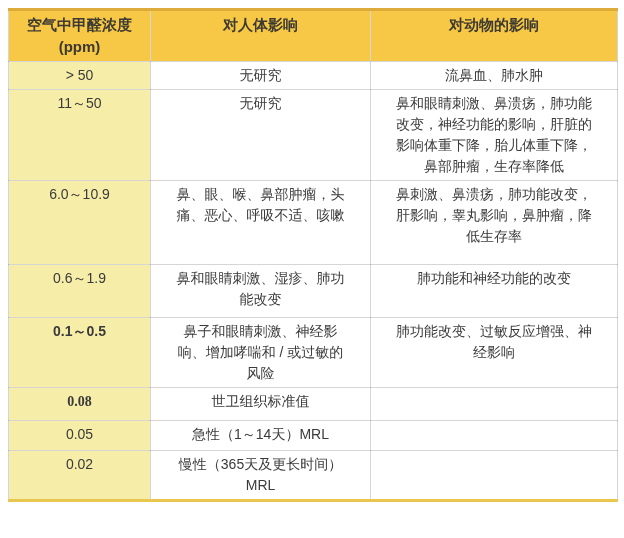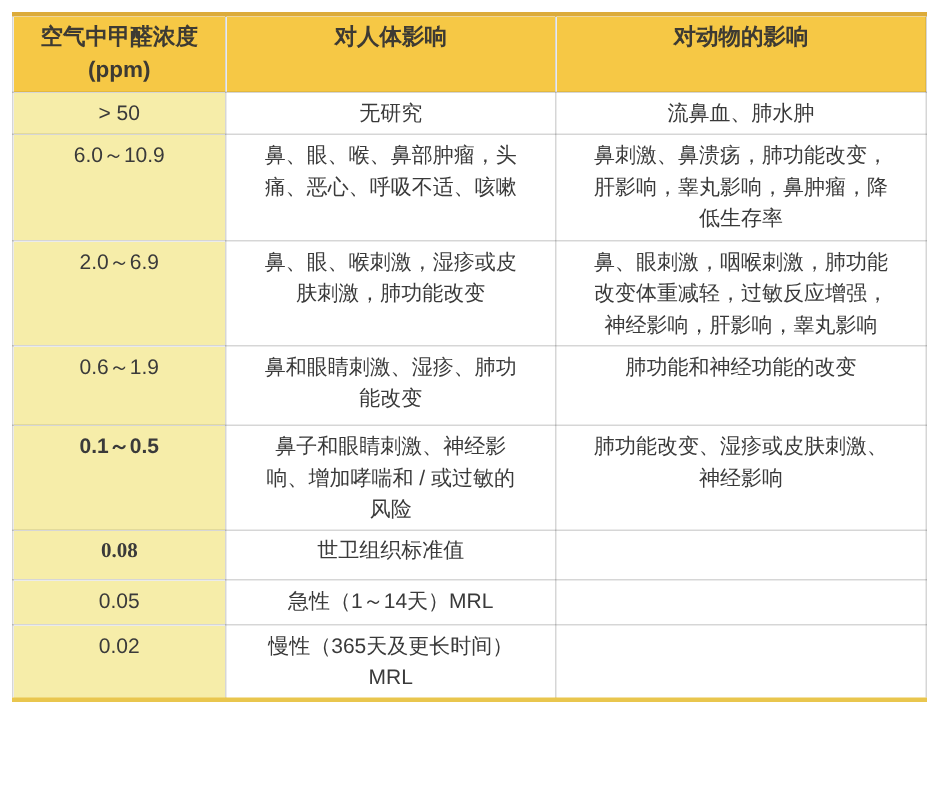--- a/index.html
+++ b/index.html
@@ -54,21 +54,21 @@
   }
   .bold { font-weight: bold; margin-top: 24px; }
   
   col.c1 { width: 142px; }
   col.c2 { width: 220px; }
   col.c3 { width: 247px; }
   
   tr.hdr  { height: 49px; }
   tr.r0 { height: 28px; }
   tr.r1 { height: 87px; }
-  tr.r2 { height: 71px; border-radius: 13px; }
+  tr.r2 { height: 84px; border-radius: 13px; }
   tr.r3 { height: 67px; }
   tr.r4 { height: 53px; }
   tr.r5 { height: 45px; }
   tr.r6 { height: 33px; font-family: Liberation Serif, serif; }
   tr.r7 { height: 30px; }
   tr.r8 { height: 30px; }
   tr.r9 { height: 30px; }
 </style>
 </head>
 <body>
@@ -87,39 +87,39 @@
         <th>对人体影响</th>
         <th>对动物的影响</th>
       </tr>
     </thead>
     <tbody>
       <tr class="r0">
         <td class="conc">&gt; 50</td>
         <td>无研究</td>
         <td>流鼻血、肺水肿</td>
       </tr>
+      <tr class="r1">
+        <td class="conc">11～50</td>
+        <td>无研究</td>
+        <td>鼻和眼睛刺激、鼻溃疡，肺功能改变，神经功能的影响，肝脏的影响体重下降，胎儿体重下降，鼻部肿瘤，生存率降低</td>
+      </tr>
       <tr class="r2">
         <td class="conc">6.0～10.9</td>
         <td>鼻、眼、喉、鼻部肿瘤，头痛、恶心、呼吸不适、咳嗽</td>
         <td>鼻刺激、鼻溃疡，肺功能改变，肝影响，睾丸影响，鼻肿瘤，降低生存率</td>
-      </tr>
-      <tr class="r3">
-        <td class="conc">2.0～6.9</td>
-        <td>鼻、眼、喉刺激，湿疹或皮肤刺激，肺功能改变</td>
-        <td>鼻、眼刺激，咽喉刺激，肺功能改变体重减轻，过敏反应增强，神经影响，肝影响，睾丸影响</td>
       </tr>
       <tr class="r4">
         <td class="conc">0.6～1.9</td>
         <td>鼻和眼睛刺激、湿疹、肺功能改变</td>
         <td>肺功能和神经功能的改变</td>
       </tr>
       <tr class="r5">
         <td class="conc bold">0.1～0.5</td>
         <td>鼻子和眼睛刺激、神经影响、增加哮喘和 / 或过敏的风险</td>
-        <td>肺功能改变、湿疹或皮肤刺激、神经影响</td>
+        <td>肺功能改变、过敏反应增强、神经影响</td>
       </tr>
       <tr class="r6">
         <td class="conc bold">0.08</td>
         <td>世卫组织标准值</td>
         <td></td>
       </tr>
       <tr class="r7">
         <td class="conc">0.05</td>
         <td>急性（1～14天）MRL</td>
         <td></td>

